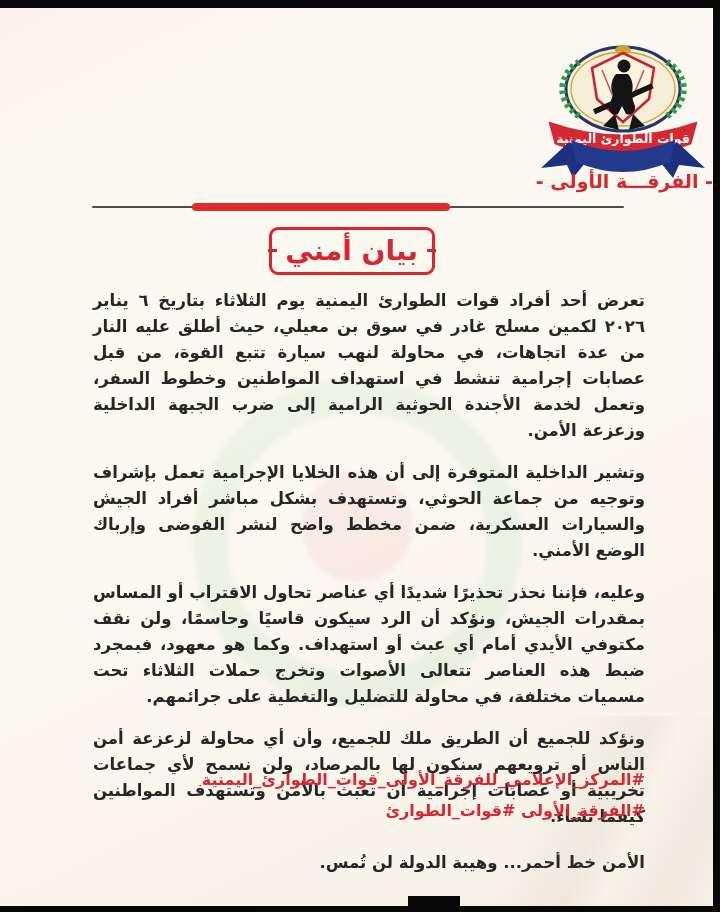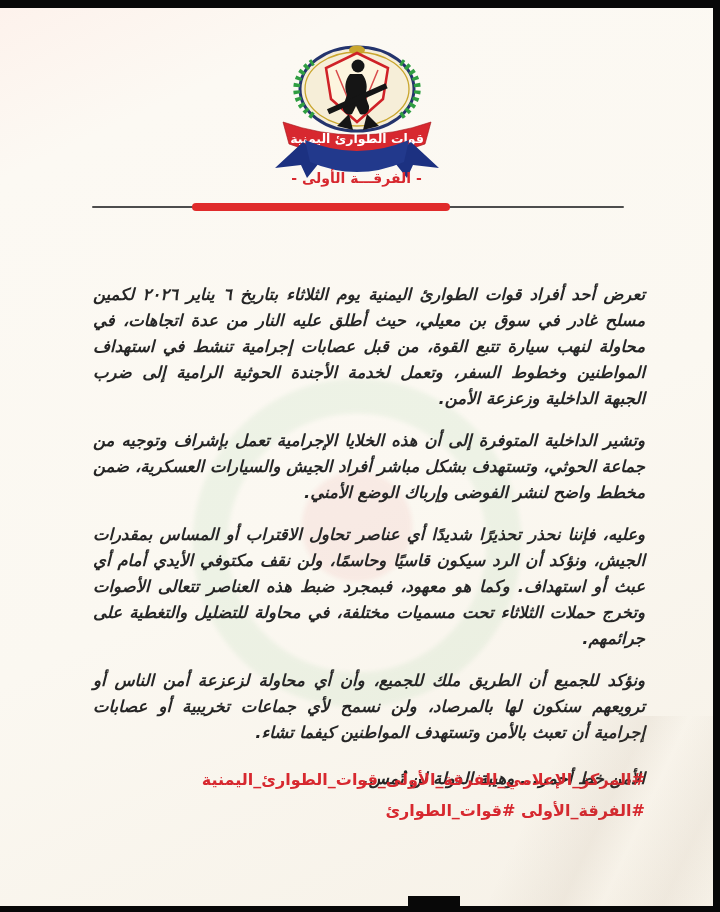--- a/index.html
+++ b/index.html
@@ -13,25 +13,25 @@
     background:linear-gradient(155deg,#fdf2ec 0%,#fcf9f3 14%,#fbf8f1 55%,#f6f1e7 100%);
   }
   .paper::after{ 
     content:"";position:absolute;right:0;bottom:0;width:420px;height:190px;
     background:linear-gradient(115deg,rgba(0,0,0,0) 55%,rgba(120,90,60,.07) 70%,rgba(0,0,0,0) 78%,rgba(120,90,60,.06) 90%,rgba(0,0,0,0) 100%);
     pointer-events:none;
   }
   .bottom-notch{position:absolute;bottom:0;left:408px;width:52px;height:10px;background:#080808;}
 
   
-  .logo-wrap{position:absolute;top:34px;left:0;right:0;text-align:center;}
+  .logo-wrap{position:absolute;top:34px;left:0;right:0;text-align:right;}
   .logo-wrap svg{display:inline-block;}
   .division-label{
-    position:absolute;top:162px;left:0;right:0;text-align:center;
-    color:#d7282f;font-weight:bold;font-size:14px;letter-spacing:.5px;
+    position:absolute;top:162px;left:0;right:0;
+    color:#d7282f;font-weight:bold;font-size:19px;letter-spacing:.5px;
   }
 
   
   .divider{position:absolute;top:195px;left:92px;width:532px;height:8px;}
   .divider .thin{position:absolute;top:3px;left:0;right:0;height:2px;background:#4d4d4d;border-radius:2px;}
   .divider .thick{position:absolute;top:0;left:100px;width:258px;height:8px;background:#e02b2b;border-radius:4px;}
 
   
   .title-box{
     position:absolute;top:219px;left:50%;transform:translateX(-53%);
@@ -54,21 +54,21 @@
       radial-gradient(circle at 50% 50%,rgba(0,0,0,0) 0 55%,rgba(47,158,65,.9) 56% 70%,rgba(0,0,0,0) 71%);
     filter:blur(2px);
   }
 
   
   .statement{
     position:absolute;top:274px;right:68px;left:93px;
     direction:rtl;text-align:justify;
     color:#262626;font-weight:bold;font-size:16.5px;line-height:26px;
   }
-  .statement p{margin:0 0 16px 0;font-style:italic;}
+  .statement p{margin:6px 0 16px 0;}
   .statement p.closing{margin-top:20px;}
 
   .hashtags{
     position:absolute;top:756px;right:68px;left:93px;direction:rtl;text-align:right;
     color:#d7282f;font-weight:bold;font-size:16px;line-height:31px;
   }
 </style>
 </head>
 <body>
 
@@ -104,20 +104,23 @@
       <path d="M38 98 Q90 120 142 98 L137 120 Q90 140 43 120 Z" fill="#22398c"></path>
     </svg>
   </div>
   <div class="division-label">- الفرقـــة الأولى -</div>
 
   <div class="divider">
     <div class="thin"></div>
     <div class="thick"></div>
   </div>
 
+  <div class="title-box">
+    <span class="title">بيان أمني</span>
+  </div>
 
   <div class="watermark"></div>
 
   <div class="statement">
     <p>تعرض أحد أفراد قوات الطوارئ اليمنية يوم الثلاثاء بتاريخ ٦ يناير ٢٠٢٦ لكمين مسلح غادر في سوق بن معيلي، حيث أطلق عليه النار من عدة اتجاهات، في محاولة لنهب سيارة تتبع القوة، من قبل عصابات إجرامية تنشط في استهداف المواطنين وخطوط السفر، وتعمل لخدمة الأجندة الحوثية الرامية إلى ضرب الجبهة الداخلية وزعزعة الأمن.</p>
     <p>وتشير الداخلية المتوفرة إلى أن هذه الخلايا الإجرامية تعمل بإشراف وتوجيه من جماعة الحوثي، وتستهدف بشكل مباشر أفراد الجيش والسيارات العسكرية، ضمن مخطط واضح لنشر الفوضى وإرباك الوضع الأمني.</p>
     <p>وعليه، فإننا نحذر تحذيرًا شديدًا أي عناصر تحاول الاقتراب أو المساس بمقدرات الجيش، ونؤكد أن الرد سيكون قاسيًا وحاسمًا، ولن نقف مكتوفي الأيدي أمام أي عبث أو استهداف. وكما هو معهود، فبمجرد ضبط هذه العناصر تتعالى الأصوات وتخرج حملات الثلاثاء تحت مسميات مختلفة، في محاولة للتضليل والتغطية على جرائمهم.</p>
     <p>ونؤكد للجميع أن الطريق ملك للجميع، وأن أي محاولة لزعزعة أمن الناس أو ترويعهم سنكون لها بالمرصاد، ولن نسمح لأي جماعات تخريبية أو عصابات إجرامية أن تعبث بالأمن وتستهدف المواطنين كيفما تشاء.</p>
     <p class="closing">الأمن خط أحمر... وهيبة الدولة لن تُمس.</p>
   </div>

